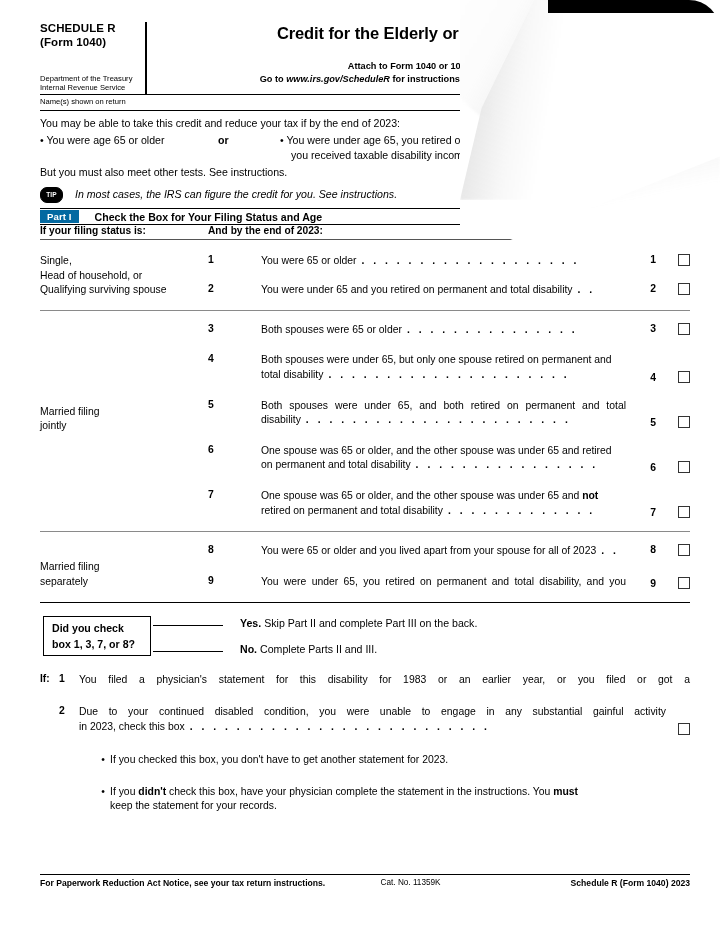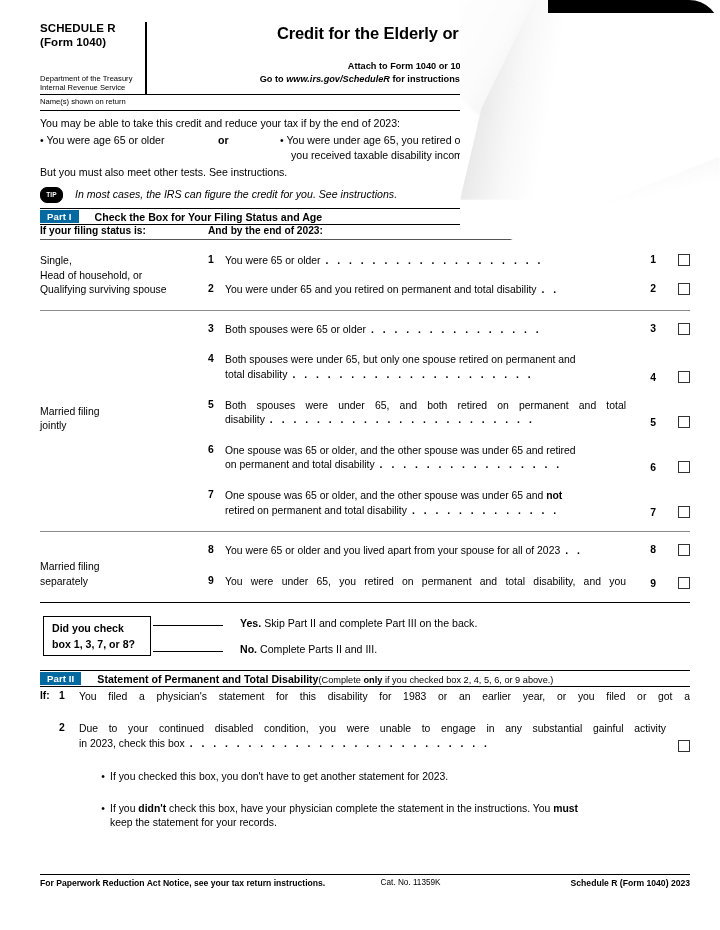--- a/index.html
+++ b/index.html
@@ -194,20 +194,21 @@
     flex: none;
     font-size: 10.4px;
     font-weight: bold;
     text-align: left;
   }
   .body {
     flex: 1;
     font-size: 10.4px;
     line-height: 14.6px;
     position: relative;
+    margin-left: 36px;
   }
   .body.just { text-align: justify; }
   .body.just > .ln:last-child { text-align: left; }
   .ln { display: block; }
   .lead {
     letter-spacing: 3.0px;
     font-weight: bold;
     padding-left: 5px;
     color: #000;
   }
@@ -603,26 +604,20 @@
       <div class="dyc-line dyc-l1"></div>
       <div class="dyc-line dyc-l2"></div>
       <div class="dyc-t dyc-t1">
         <b>Yes.</b><span> Skip Part II and complete Part III on the back.</span>
       </div>
       <div class="dyc-t dyc-t2">
         <b>No.</b><span> Complete Parts II and III.</span>
       </div>
     </div>
 
-    <div class="partbar">
-      <div class="part-badge">Part II</div>
-      <div class="part-title">
-        <span>Statement of Permanent and Total Disability</span><span class="norm"><span>(Complete </span><b>only</b><span> if you checked box 2, 4, 5, 6, or 9 above.)</span></span>
-      </div>
-    </div>
 
     <div class="if-row">
       <div class="if-lbl">If:</div>
       <div class="p2num">1</div>
       <div class="p2body">
         <span class="ln" style="display:block;text-align:justify;text-align-last:justify;">You filed a physician's statement for this disability for 1983 or an earlier year, or you filed or got a</span>
       </div>
     </div>
 
     <div class="if-row" style="margin-top:17px;">

